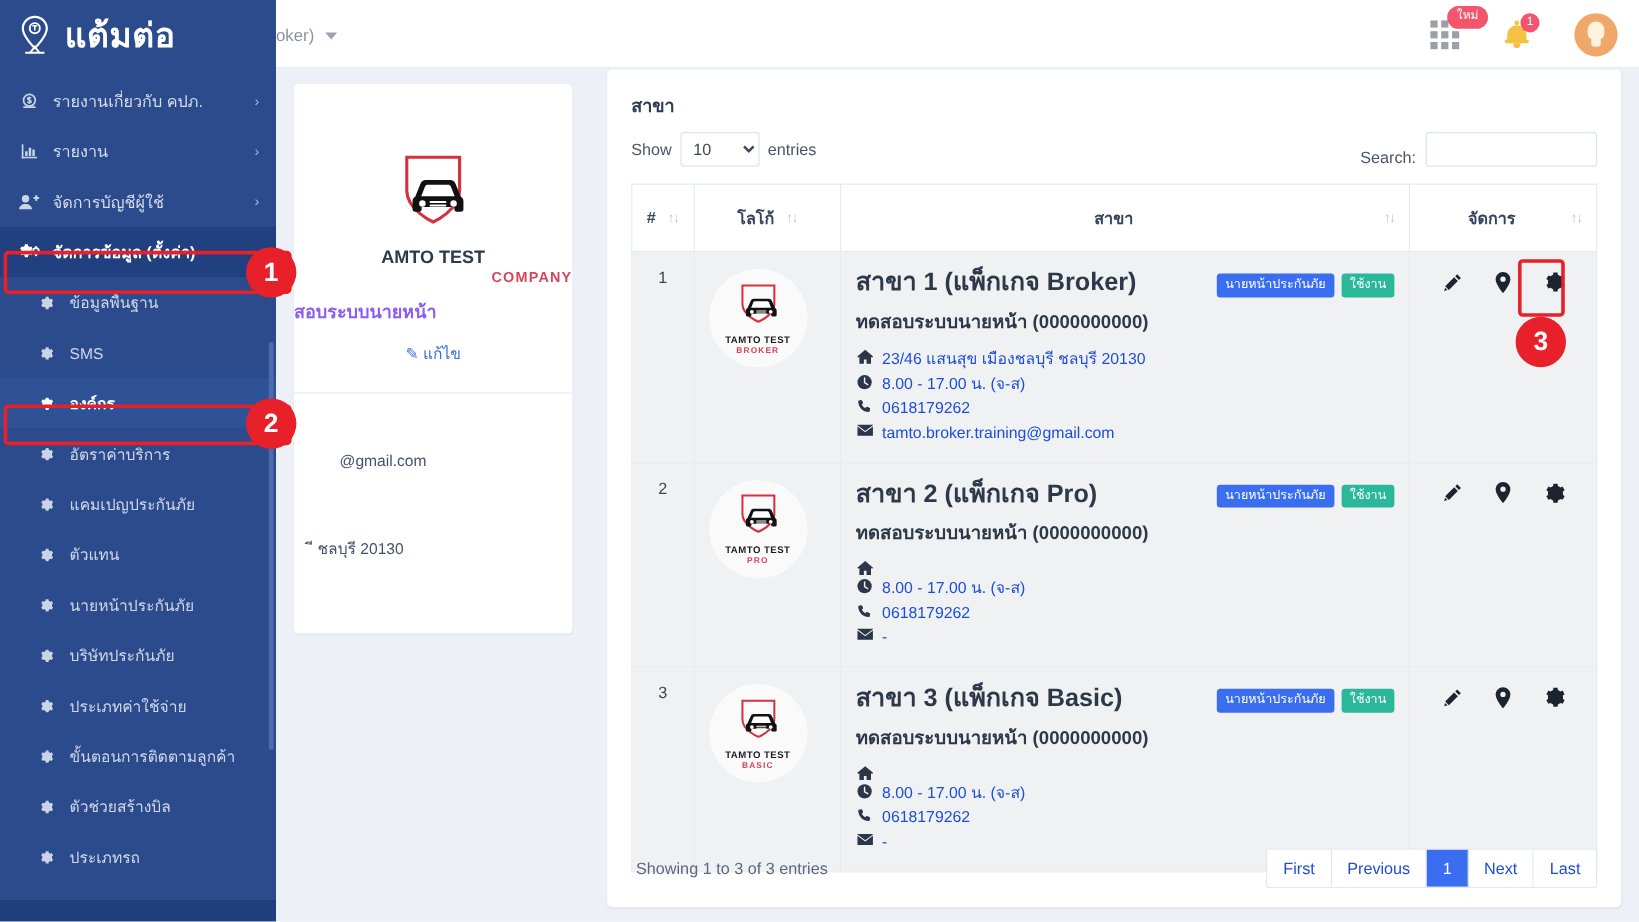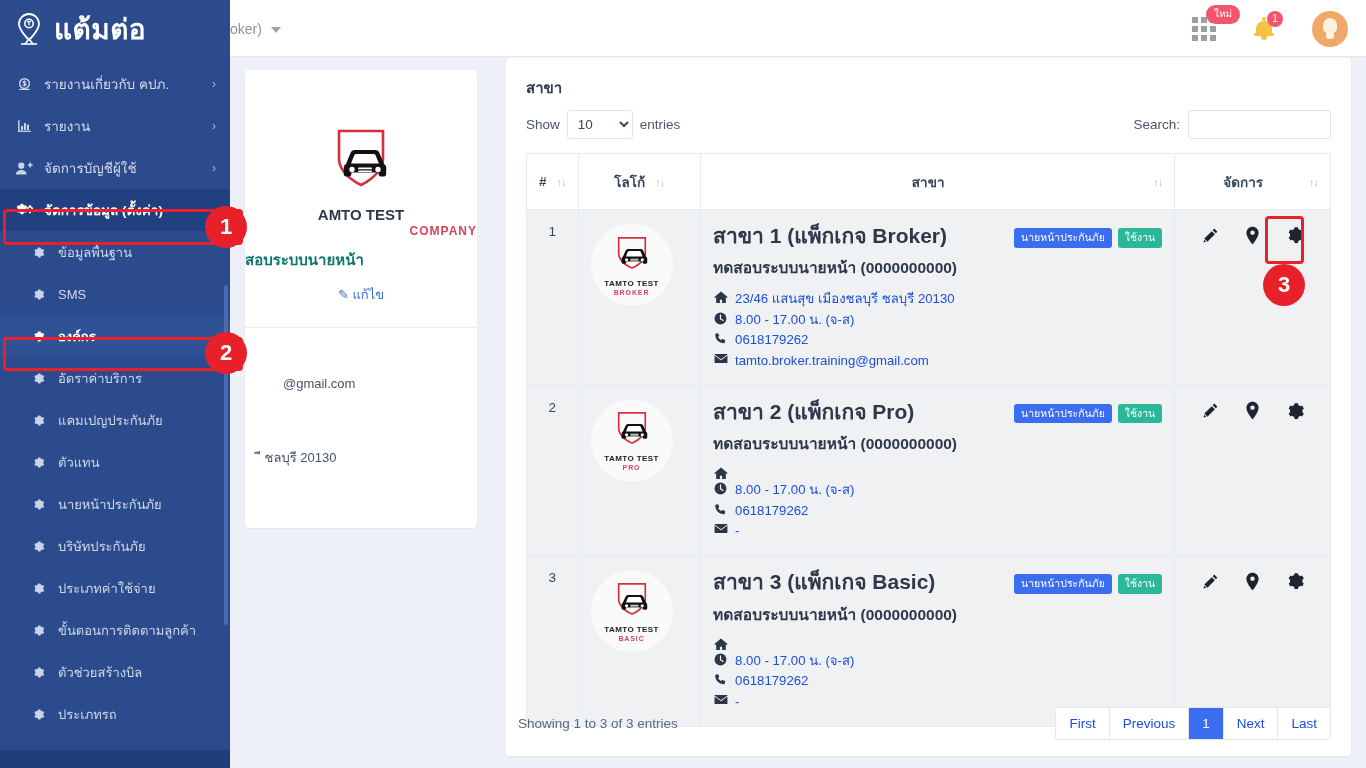--- a/index.html
+++ b/index.html
@@ -172,21 +172,21 @@
   .dt-top {
     display: flex; align-items: center; justify-content: space-between;
     padding: 10px 20px 8px 20px;
   }
   .dt-len { display: flex; align-items: center; gap: 7px; font-size: 13.5px; color: #4a5568; }
   .dt-len select {
     height: 29px; border: 1px solid #dde2ec; border-radius: 3px;
     padding: 0 6px; font-size: 13.5px; color: #3c4758;
     background: #fff; font-family: inherit; width: 66px;
   }
-  .dt-search { display: flex; align-items: center; gap: 8px; font-size: 13.5px; color: #4a5568; }
+  .dt-search { display: flex; align-items: flex-end; gap: 8px; font-size: 13.5px; color: #4a5568; }
   .dt-search input {
     width: 143px; height: 29px; border: 1px solid #dde2ec;
     border-radius: 3px; padding: 0 7px; font-size: 13px;
     font-family: inherit; color: #3c4758; outline: none;
   }
 
   table.dt { width: 805px; margin: 6px 20px 0 20px; border-collapse: collapse; }
   table.dt th {
     border: 1px solid #e6eaf1;
     background: #fff; color: #37455c;
@@ -235,21 +235,21 @@
     font-size: 13.2px; color: #1d4ed8; line-height: 1.55;
   }
   .meta-ico { width: 15px; flex: 0 0 15px; display: flex; justify-content: center; padding-top: 2px; }
 
   .actions { display: flex; align-items: center; justify-content: center; gap: 20px; }
   .act-btn { cursor: pointer; display: flex; align-items: center; justify-content: center; width: 22px; height: 22px; }
 
   .dt-bottom {
     position: absolute; left: 0; bottom: 0; width: 845px;
     display: flex; align-items: center; justify-content: space-between;
-    padding: 0 20px 16px 12px;
+    padding: 0 20px 16px 24px;
   }
   .dt-info { font-size: 13.5px; color: #5a6880; }
   .pager { display: flex; border: 1px solid #e3e8f0; border-radius: 3px; overflow: hidden; }
   .pg {
     padding: 8px 13px; font-size: 13.5px; color: #1d4ed8;
     background: #fff; border-right: 1px solid #e3e8f0; cursor: pointer;
   }
   .pg:last-child { border-right: none; }
   .pg.active { background: #3a6df0; color: #fff; }
 
@@ -498,21 +498,21 @@
           <path d="M38 38.5 l3.2 -8 c.4 -1 1.2 -1.5 2.3 -1.5 h16.9 c1.1 0 1.9 .5 2.3 1.5 l3.2 8 Z"></path>
           <circle cx="39" cy="44.5" r="2.7"></circle>
           <circle cx="65" cy="44.5" r="2.7"></circle>
           <rect x="45" y="42.6" width="14" height="1.6" rx=".8"></rect>
           <rect x="45" y="45.4" width="14" height="1.6" rx=".8"></rect>
         </g>
       </svg>
     </div>
     <div class="lc-name">AMTO TEST</div>
     <div style="text-align:right;font-size:12px;font-weight:700;color:#d6455a;letter-spacing:1px;margin-top:1px;">COMPANY</div>
-    <div style="font-size:15px;font-weight:700;color:#0f766e;margin-top:10px;padding-left:0;">สอบระบบนายหน้า</div>
+    <div style="font-size:15px;font-weight:700;color:#8b5cf6;margin-top:10px;padding-left:0;">สอบระบบนายหน้า</div>
     <div class="lc-edit">
       <span>✎</span>
       <span>แก้ไข</span>
     </div>
     <div class="lc-divider"></div>
     <div class="lc-line a">@gmail.com</div>
     <div class="lc-line b">ี ชลบุรี 20130</div>
   </div>
 
   <div class="main-card">

